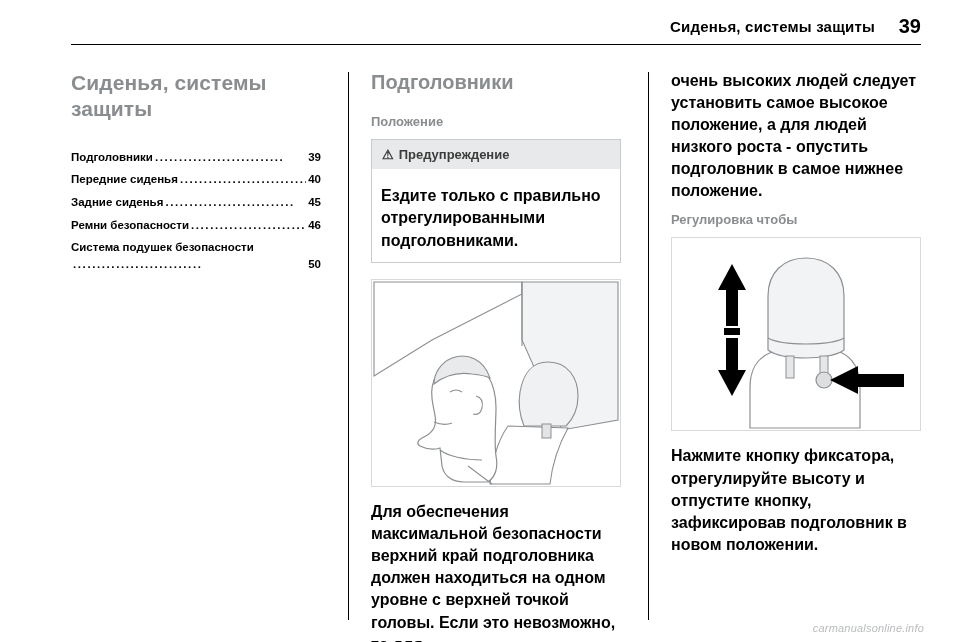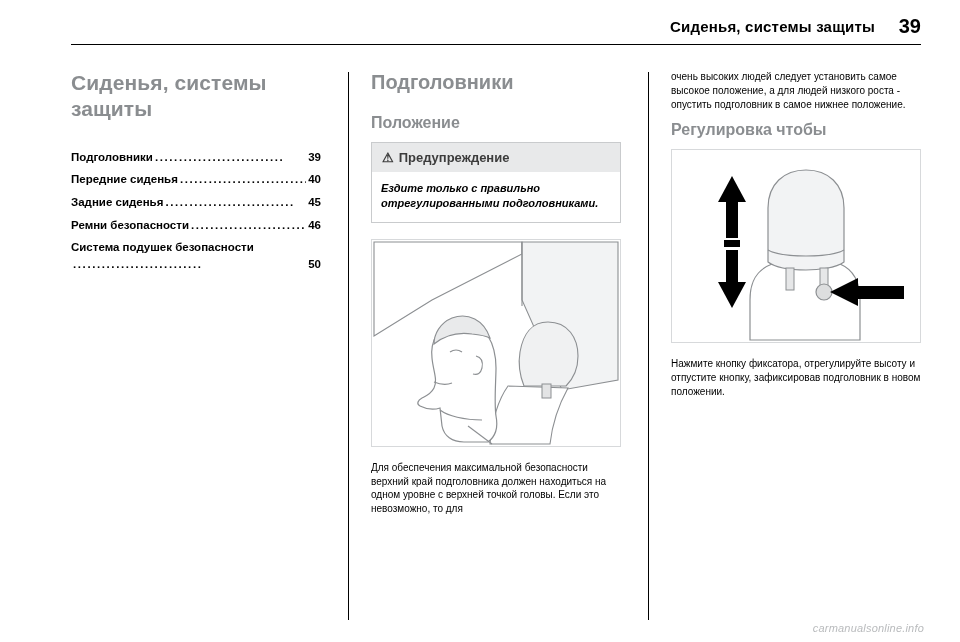--- a/index.html
+++ b/index.html
@@ -84,30 +84,30 @@
     letter-spacing: 0.1px;
   }
   h2.section {
     font-size: 20px;
     font-weight: bold;
     color: #8a8d90;
     margin: 0 0 20px 0;
     line-height: 1.2;
   }
   h3.subsection {
-    font-size: 16px;
+    font-size: 13px;
     font-weight: bold;
     color: #8a8d90;
     margin: 0 0 10px 0;
   }
   p.body {
-    font-size: 10px;
+    font-size: 16px;
     line-height: 1.38;
     margin: 0 0 10px 0;
-    font-weight: normal;
+    font-weight: bold;
     color: #000;
   }
 
   
   .toc { margin-top: 4px; }
   .toc-item {
     display: flex;
     align-items: baseline;
     font-size: 11.5px;
     font-weight: bold;
@@ -142,25 +142,24 @@
     display: flex;
     align-items: center;
     gap: 5px;
   }
   .warn-glyph {
     display: inline-block;
     font-size: 13px;
     line-height: 1;
   }
   .warning-body {
-    padding: 9px 9px 10px 9px;
-    font-size: 11px;
+    padding: 16px 9px 10px 9px;
+    font-size: 16px;
     font-weight: bold;
     line-height: 1.4;
-    font-style: italic;
   }
 
   
   .figure {
     border: 1px solid #d7d9db;
     background: #fdfdfd;
     position: relative;
     overflow: hidden;
     margin-bottom: 14px;
   }

